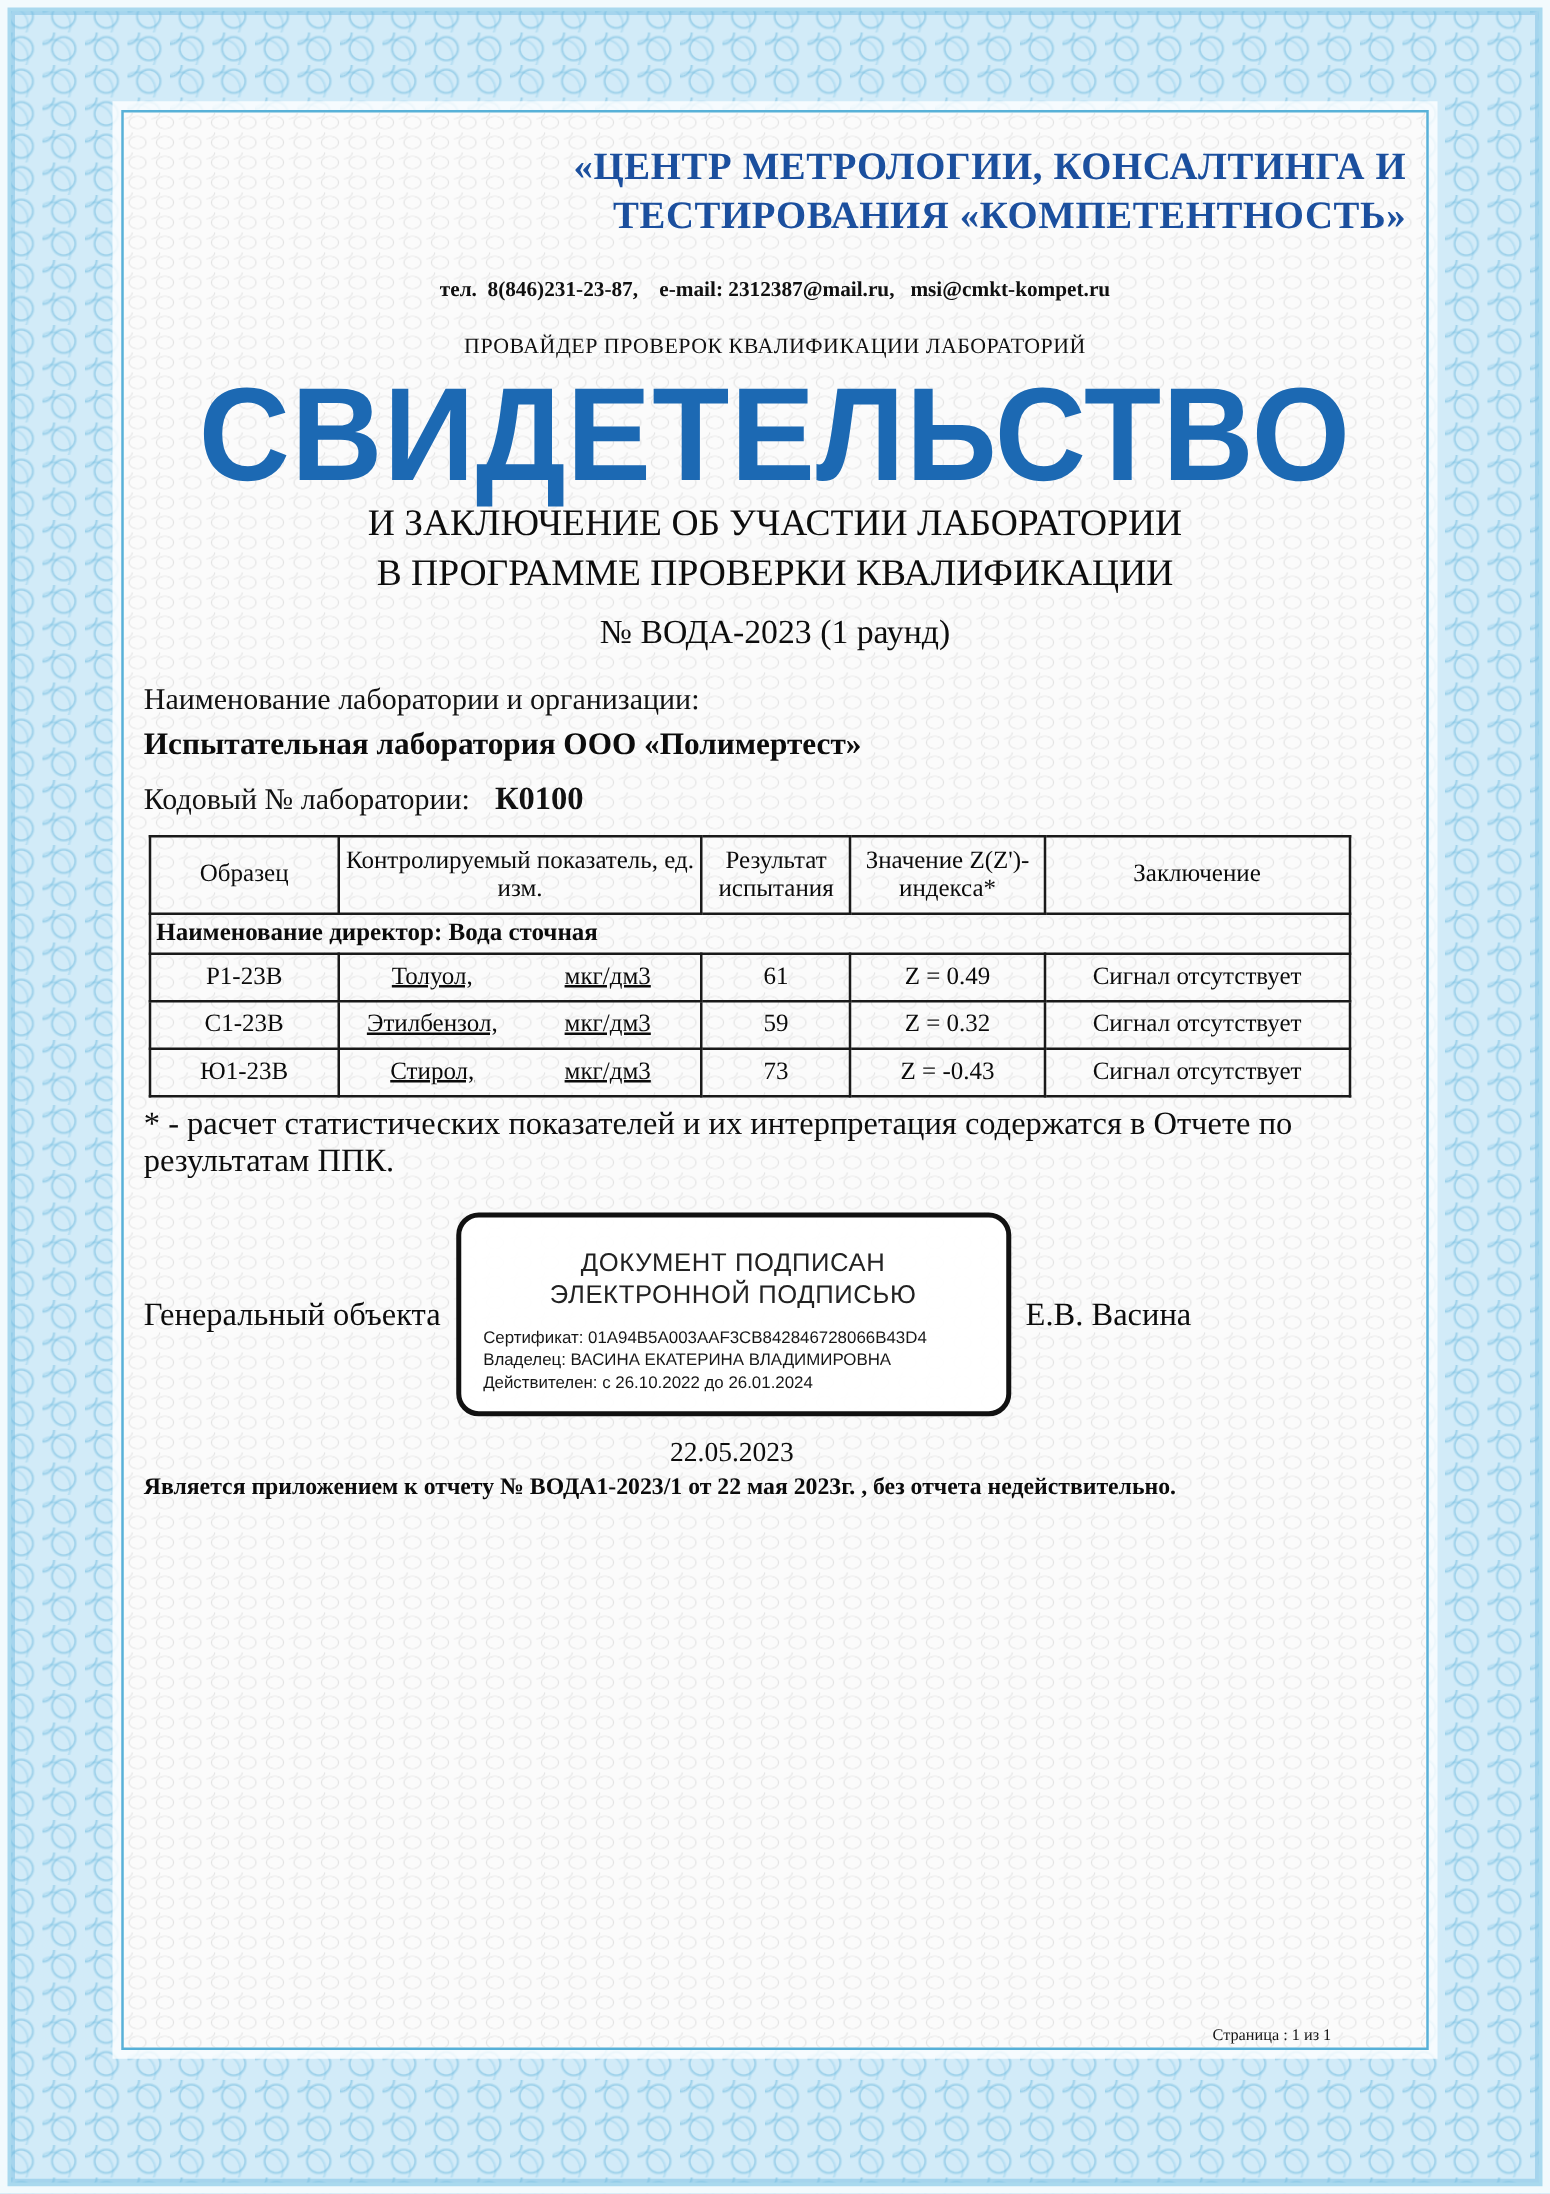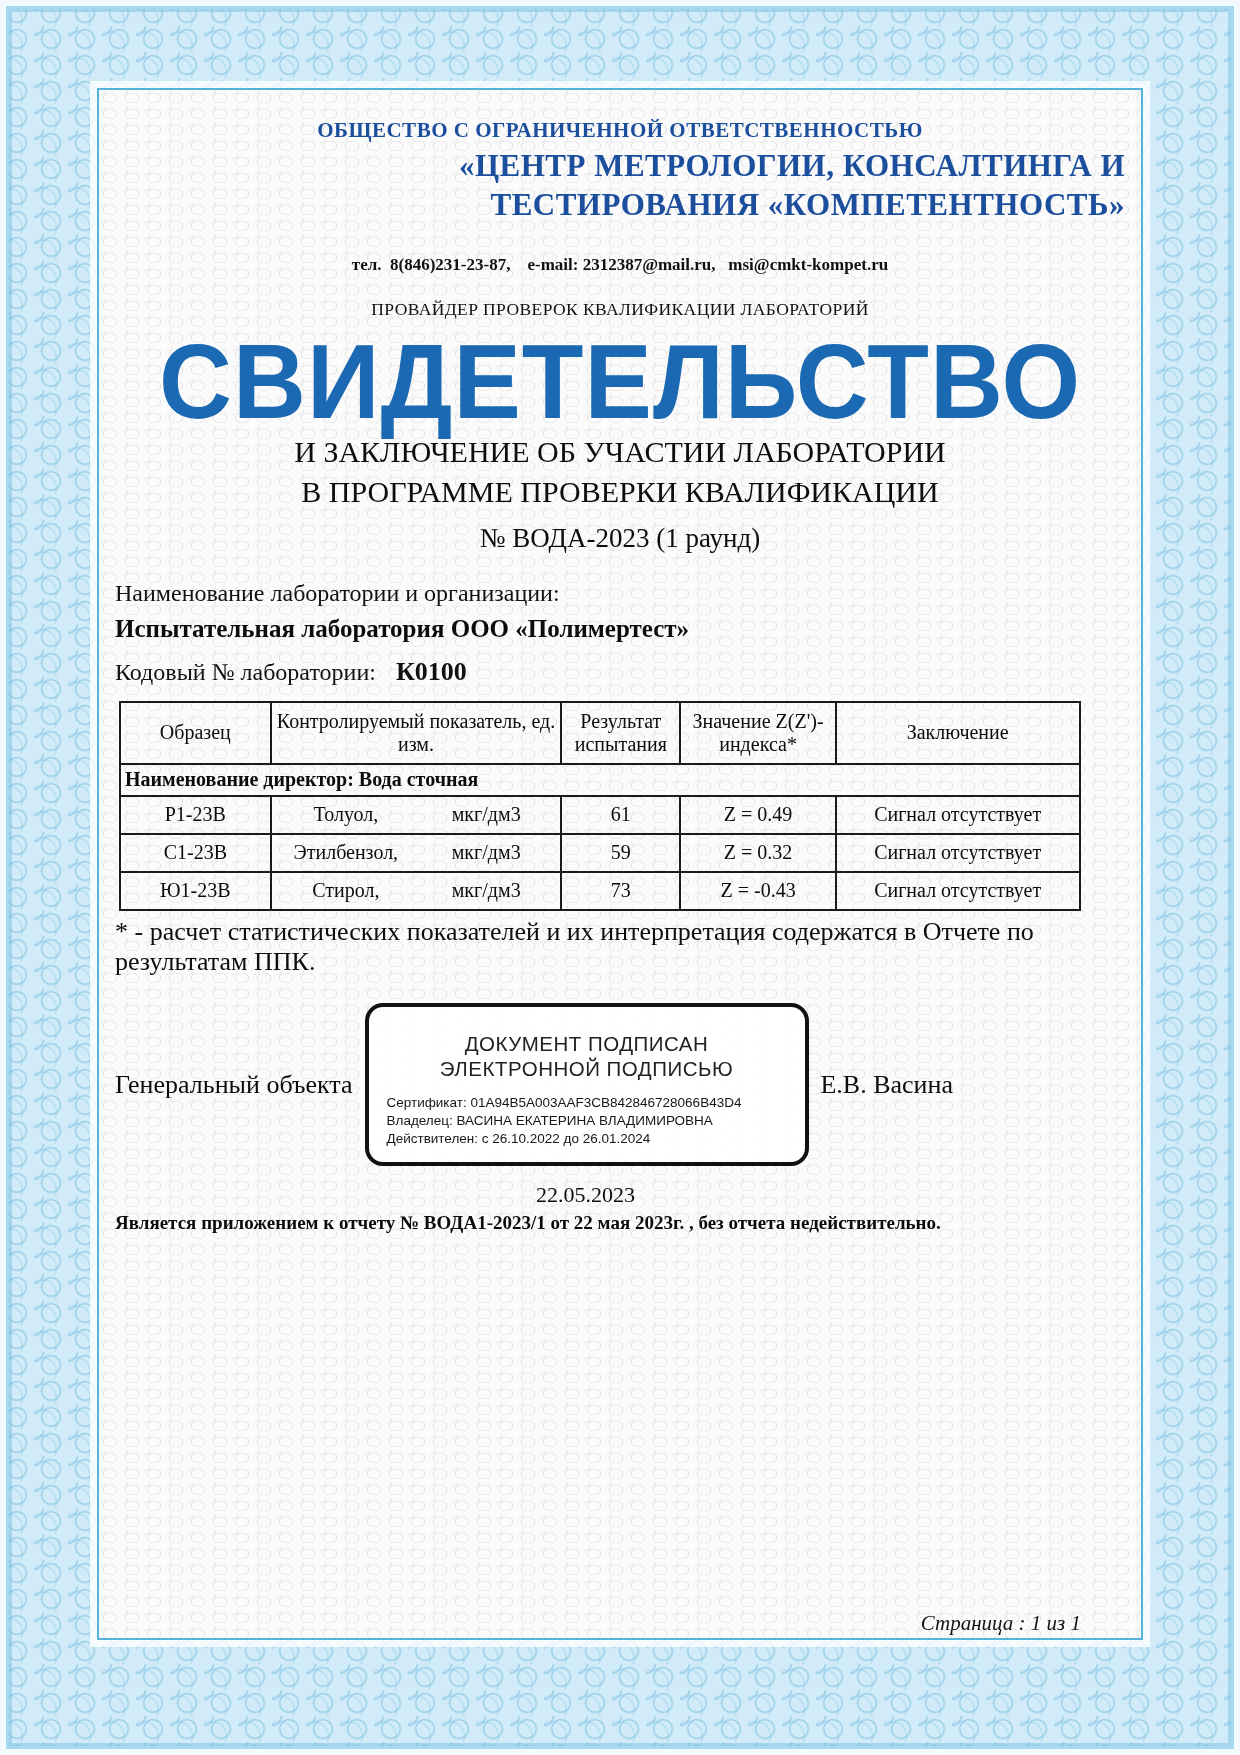--- a/index.html
+++ b/index.html
@@ -73,21 +73,21 @@
   table.results th,table.results td{
     border:2px solid #1a1a1a;padding:2px 4px;
   }
   table.results th{
     font-weight:normal;text-align:center;line-height:1.15;height:56px;
   }
   td.section-row{font-weight:bold;text-align:left;padding-left:6px;height:26px;}
   td.c{text-align:center;height:32px;}
   td.indicator-cell{padding:0 10px;}
   .ind-wrap{display:flex;}
-  .ind-wrap span{flex:1;text-align:center;}
+  .ind-wrap span{flex:1;text-align:center;text-decoration:underline;}
   .col-sample{width:15.7%;}
   .col-indicator{width:30.3%;}
   .col-result{width:12.4%;}
   .col-z{width:16.2%;}
   .col-conclusion{width:25.4%;}
   .footnote{margin-top:6px;font-size:26px;color:#0d0d0d;}
   .signature-row{
     display:flex;align-items:center;justify-content:space-between;
     margin-top:26px;padding-right:172px;
   }
@@ -98,31 +98,30 @@
     padding:24px 18px 14px 18px;
     font-family:"Liberation Sans",sans-serif;color:#1c1c1c;
   }
   .stamp-title{
     text-align:center;font-size:20.5px;letter-spacing:.5px;line-height:1.25;color:#222;
   }
   .stamp-details{margin-top:12px;font-size:13.5px;line-height:1.35;color:#161616;}
   .date-line{text-align:center;margin-top:16px;margin-right:69px;font-size:22px;color:#0d0d0d;}
   .appendix-note{margin-top:4px;font-size:19px;font-weight:bold;color:#0b0b0b;}
   .page-indicator{
-    position:absolute;right:60px;bottom:2px;font-size:21px;color:#141414;font-style:italic;
+    position:absolute;right:76px;bottom:2px;font-size:13px;color:#141414;
   }
 </style>
 </head>
 <body>
 
 <div class="frame"></div>
 
 <div class="doc">
 
-  <div class="center org-type">ОБЩЕСТВО С ОГРАНИЧЕННОЙ ОТВЕТСТВЕННОСТЬЮ</div>
 
   <div class="center org-name">
     <div>«ЦЕНТР МЕТРОЛОГИИ, КОНСАЛТИНГА И</div>
     <div>ТЕСТИРОВАНИЯ «КОМПЕТЕНТНОСТЬ»</div>
   </div>
 
   <div class="center contacts">тел.  8(846)231-23-87,    e-mail: 2312387@mail.ru,   msi@cmkt-kompet.ru</div>
 
   <div class="center provider">ПРОВАЙДЕР ПРОВЕРОК КВАЛИФИКАЦИИ ЛАБОРАТОРИЙ</div>
 

